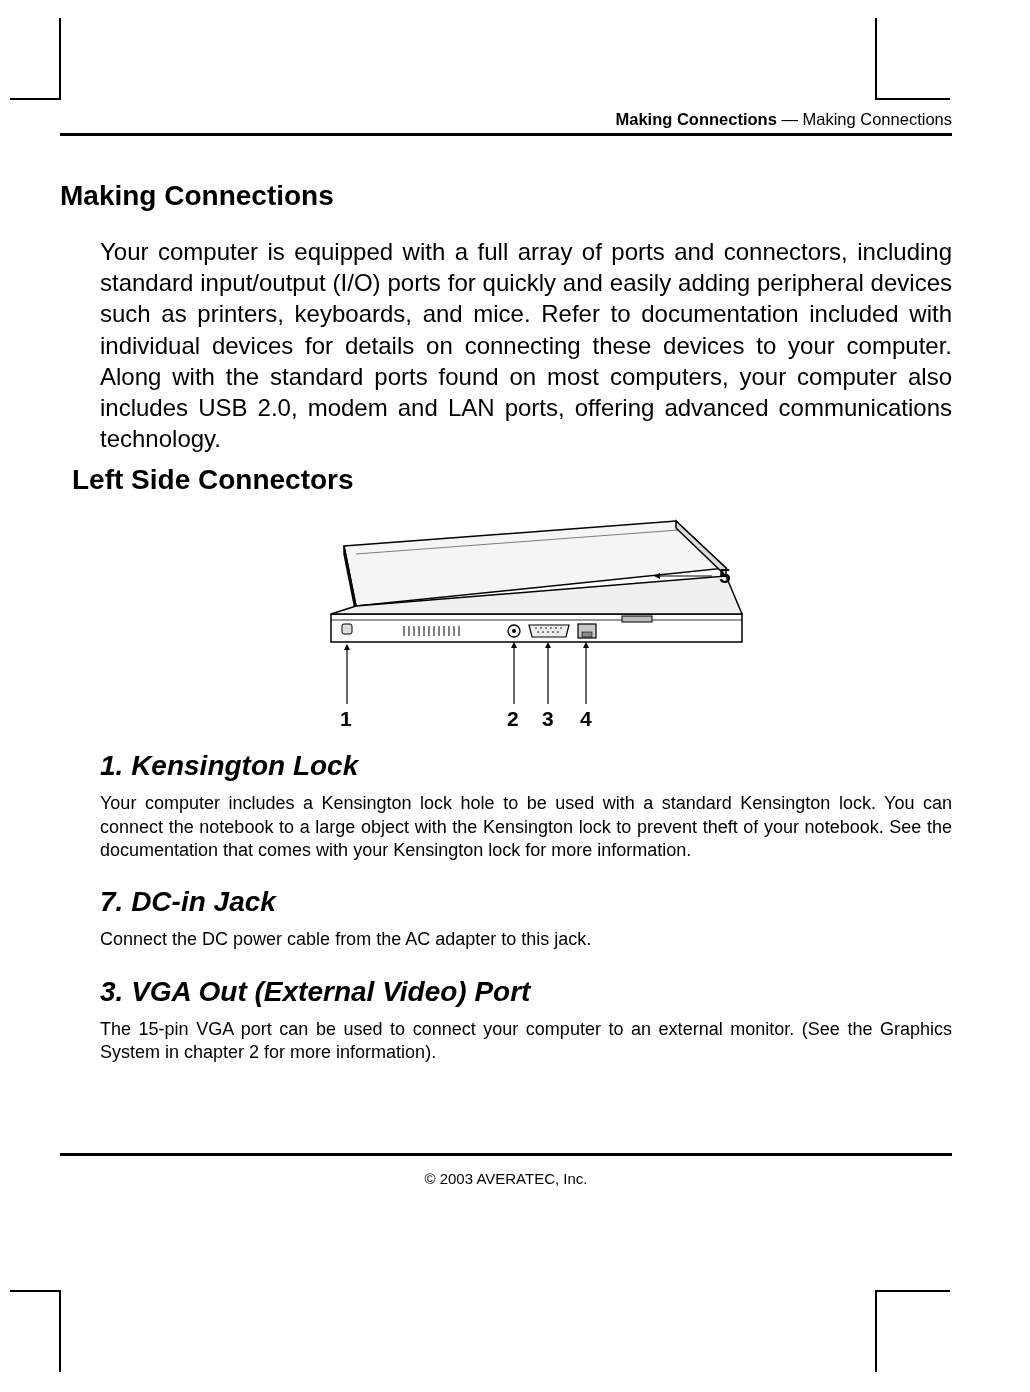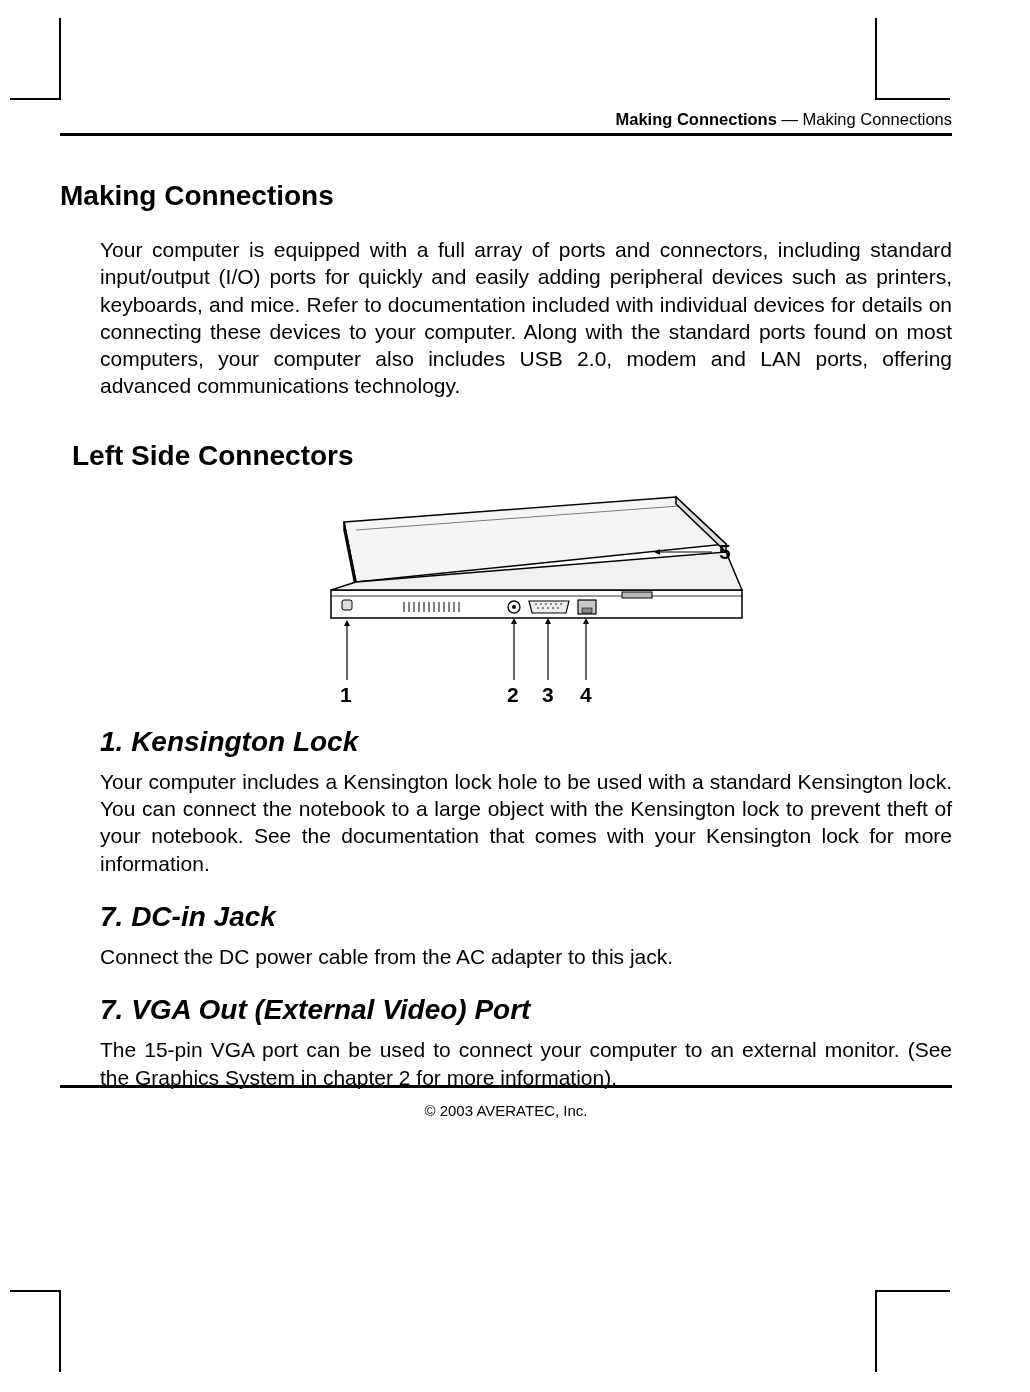--- a/index.html
+++ b/index.html
@@ -44,24 +44,24 @@
       border: none;
       border-top: 3px solid #000;
       margin-bottom: 44px;
     }
     .h1 {
       font-size: 28px;
       font-weight: bold;
       margin-bottom: 24px;
     }
     .body-text {
-      font-size: 21px;
+      font-size: 24px;
       line-height: 1.3;
       margin-left: 40px;
-      margin-bottom: 40px;
+      margin-bottom: 10px;
       text-align: justify;
     }
     .h1-nospace {
       font-size: 28px;
       font-weight: bold;
       margin-bottom: 18px;
       margin-left: 12px;
     }
     .figure-container {
       text-align: center;
@@ -82,30 +82,30 @@
       margin-bottom: 26px;
     }
     .h2 {
       font-size: 28px;
       font-weight: bold;
       font-style: italic;
       margin-left: 40px;
       margin-bottom: 10px;
     }
     .body-text-short {
-      font-size: 21px;
+      font-size: 18px;
       line-height: 1.3;
       margin-left: 40px;
       margin-bottom: 24px;
       text-align: justify;
     }
     .footer-container {
       position: absolute;
       left: 60px;
-      top: 1085px;
+      top: 1153px;
       width: 892px;
     }
     .footer-rule {
       border: none;
       border-top: 3px solid #000;
       margin-bottom: 14px;
     }
     .footer-text {
       text-align: center;
       font-size: 15px;
@@ -213,20 +213,20 @@
     </div>
   </div>
 
 
   <div class="h2">1. Kensington Lock</div>
   <div class="body-text-short">Your computer includes a Kensington lock hole to be used with a standard Kensington lock. You can connect the notebook to a large object with the Kensington lock to prevent theft of your notebook. See the documentation that comes with your Kensington lock for more information.</div>
 
   <div class="h2">7. DC-in Jack</div>
   <div class="body-text-short">Connect the DC power cable from the AC adapter to this jack.</div>
 
-  <div class="h2">7. VGA Out (External Video) Port</div>
+  <div class="h2">3. VGA Out (External Video) Port</div>
   <div class="body-text-short">The 15-pin VGA port can be used to connect your computer to an external monitor. (See the Graphics System in chapter 2 for more information).</div>
 </div>
 
 <div class="footer-container">
   <hr class="footer-rule">
   <div class="footer-text">© 2003 AVERATEC, Inc.</div>
 </div>
 
 </body></html>

